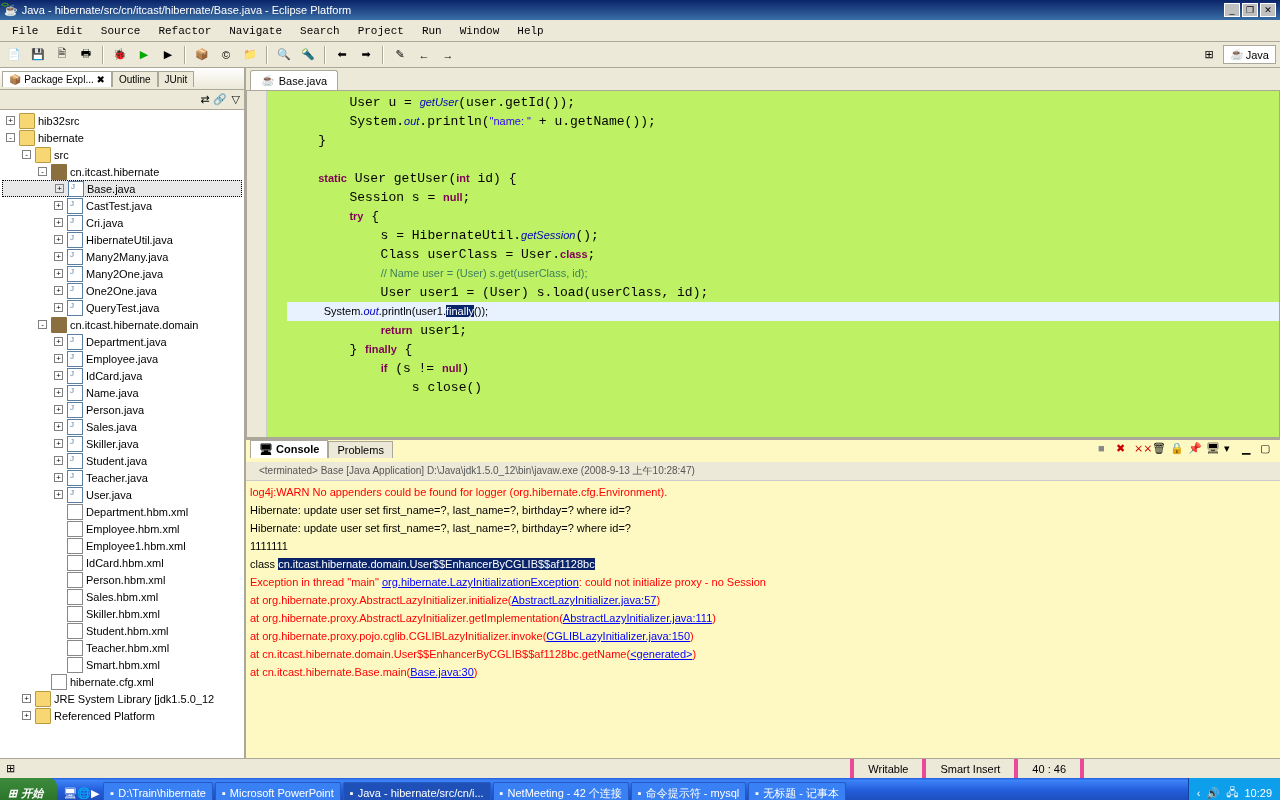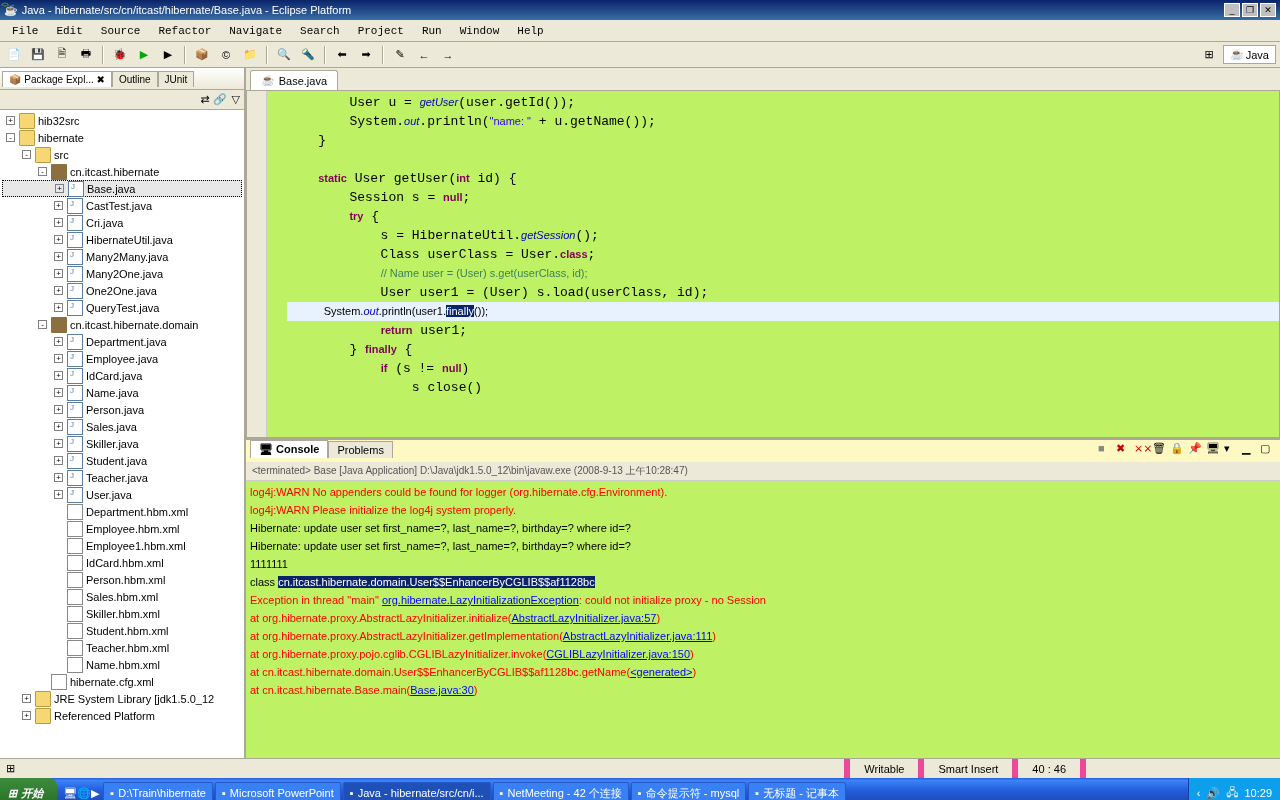--- a/index.html
+++ b/index.html
@@ -52,28 +52,28 @@
 .sel { background: #0a246a; color: #fff; }
 
 .bottom-area { height: 320px; display: flex; flex-direction: column; border-top: 2px solid #aca899; }
 .bottom-tabs { height: 22px; display: flex; align-items: flex-end; background: #fef9c3; padding: 4px 4px; }
 .bottom-tabs .tab { padding: 2px 8px; border: 1px solid #aca899; border-bottom: none; background: #ece9d8; }
 .bottom-tabs .tab.active { background: #fff; font-weight: bold; }
 .bottom-tabs .spacer { flex: 1; }
 .bottom-tabs .icons { display: flex; gap: 2px; align-items: center; }
 .bottom-tabs .icons .tbtn { width: 16px; height: 16px; }
 
-.console-header { background: #ece9d8; padding: 2px 6px; font-size: 10px; color: #555; border-bottom: 1px solid #ccc; }
-.console-body { flex: 1; background: #bef264; overflow: auto; font-family: 'Courier New', monospace; font-size: 13px; line-height: 18px; padding: 2px 4px; }
+.console-header { background: #ece9d8; padding: 2px 13px; font-size: 10px; color: #555; border-bottom: 1px solid #ccc; }
+.console-body { flex: 1; background: #fef9c3; overflow: auto; font-family: 'Courier New', monospace; font-size: 13px; line-height: 18px; padding: 2px 4px; }
 .console-body .err { color: #ff0000; }
 .console-body .link { color: #0000ff; text-decoration: underline; }
 .console-body .consel { background: #0a246a; color: #fff; }
 
 .statusbar { height: 20px; background: #ece9d8; border-top: 1px solid #aca899; display: flex; align-items: center; font-size: 11px; }
-.statusbar .cell { padding: 0 14px; border-left: 6px solid #ec4899; height: 100%; display: flex; align-items: center; }
+.statusbar .cell { padding: 0 14px; border-left: 4px solid #ec4899; height: 100%; display: flex; align-items: center; }
 .statusbar .flex { flex: 1; }
 
 .taskbar { height: 30px; background: linear-gradient(to bottom, #245edb, #3b83f7 8%, #245edb 40%, #1941a5); display: flex; align-items: center; color: #fff; font-size: 11px; }
 .start-btn { background: linear-gradient(to bottom, #3c8b3c, #276e27); height: 100%; padding: 0 14px 0 8px; display: flex; align-items: center; gap: 4px; font-weight: bold; border-radius: 0 8px 8px 0; font-style: italic; }
 .taskbar-items { display: flex; gap: 2px; height: 24px; align-items: center; margin-left: 4px; flex: 1; overflow: hidden; }
 .task-item { background: #3980f4; border: 1px solid #2559c6; padding: 2px 6px; height: 22px; display: flex; align-items: center; gap: 4px; font-size: 11px; border-radius: 2px; max-width: 170px; white-space: nowrap; overflow: hidden; }
 .task-item.active { background: #1e50b7; }
 .tray { background: #0d9eec; height: 100%; padding: 0 8px; display: flex; align-items: center; gap: 6px; border-left: 1px solid #1040a0; }
 
 .ico-folder { width: 14px; height: 11px; background: #f7d774; border: 1px solid #b89b3e; border-radius: 1px; }
@@ -311,21 +311,21 @@
           <span>Student.hbm.xml</span>
         </div>
         <div class="tree-node indent-3">
           <span style="width:13px;display:inline-block"></span>
           <span class="icon ico-xml"></span>
           <span>Teacher.hbm.xml</span>
         </div>
         <div class="tree-node indent-3">
           <span style="width:13px;display:inline-block"></span>
           <span class="icon ico-xml"></span>
-          <span>Name.hbm.xml</span>
+          <span>Smart.hbm.xml</span>
         </div>
         <div class="tree-node indent-2">
           <span style="width:13px;display:inline-block"></span>
           <span class="icon ico-xml"></span>
           <span>hibernate.cfg.xml</span>
         </div>
         <div class="tree-node indent-1">
           <span class="expand">+</span>
           <span class="icon ico-folder"></span>
           <span>JRE System Library [jdk1.5.0_12</span>
@@ -384,21 +384,20 @@
           <span class="tbtn">📌</span>
           <span class="tbtn">🖥</span>
           <span class="tbtn">▾</span>
           <span class="tbtn">▁</span>
           <span class="tbtn">▢</span>
         </div>
       </div>
       <div class="console-header">&lt;terminated&gt; Base [Java Application] D:\Java\jdk1.5.0_12\bin\javaw.exe (2008-9-13 上午10:28:47)</div>
       <div class="console-body" id="console-body">
           <div class="err">log4j:WARN No appenders could be found for logger (org.hibernate.cfg.Environment).</div>
-          <div class="err">log4j:WARN Please initialize the log4j system properly.</div>
           <div class="">Hibernate: update user set first_name=?, last_name=?, birthday=? where id=?</div>
           <div class="">Hibernate: update user set first_name=?, last_name=?, birthday=? where id=?</div>
           <div class="">1111111</div>
           <div class="">class <span class="consel">cn.itcast.hibernate.domain.User$$EnhancerByCGLIB$$af1128bc</span></div>
           <div class="err">Exception in thread "main" <span class="link">org.hibernate.LazyInitializationException</span>: could not initialize proxy - no Session</div>
           <div class="err">    at org.hibernate.proxy.AbstractLazyInitializer.initialize(<span class="link">AbstractLazyInitializer.java:57</span>)</div>
           <div class="err">    at org.hibernate.proxy.AbstractLazyInitializer.getImplementation(<span class="link">AbstractLazyInitializer.java:111</span>)</div>
           <div class="err">    at org.hibernate.proxy.pojo.cglib.CGLIBLazyInitializer.invoke(<span class="link">CGLIBLazyInitializer.java:150</span>)</div>
           <div class="err">    at cn.itcast.hibernate.domain.User$$EnhancerByCGLIB$$af1128bc.getName(<span class="link">&lt;generated&gt;</span>)</div>
           <div class="err">    at cn.itcast.hibernate.Base.main(<span class="link">Base.java:30</span>)</div>

